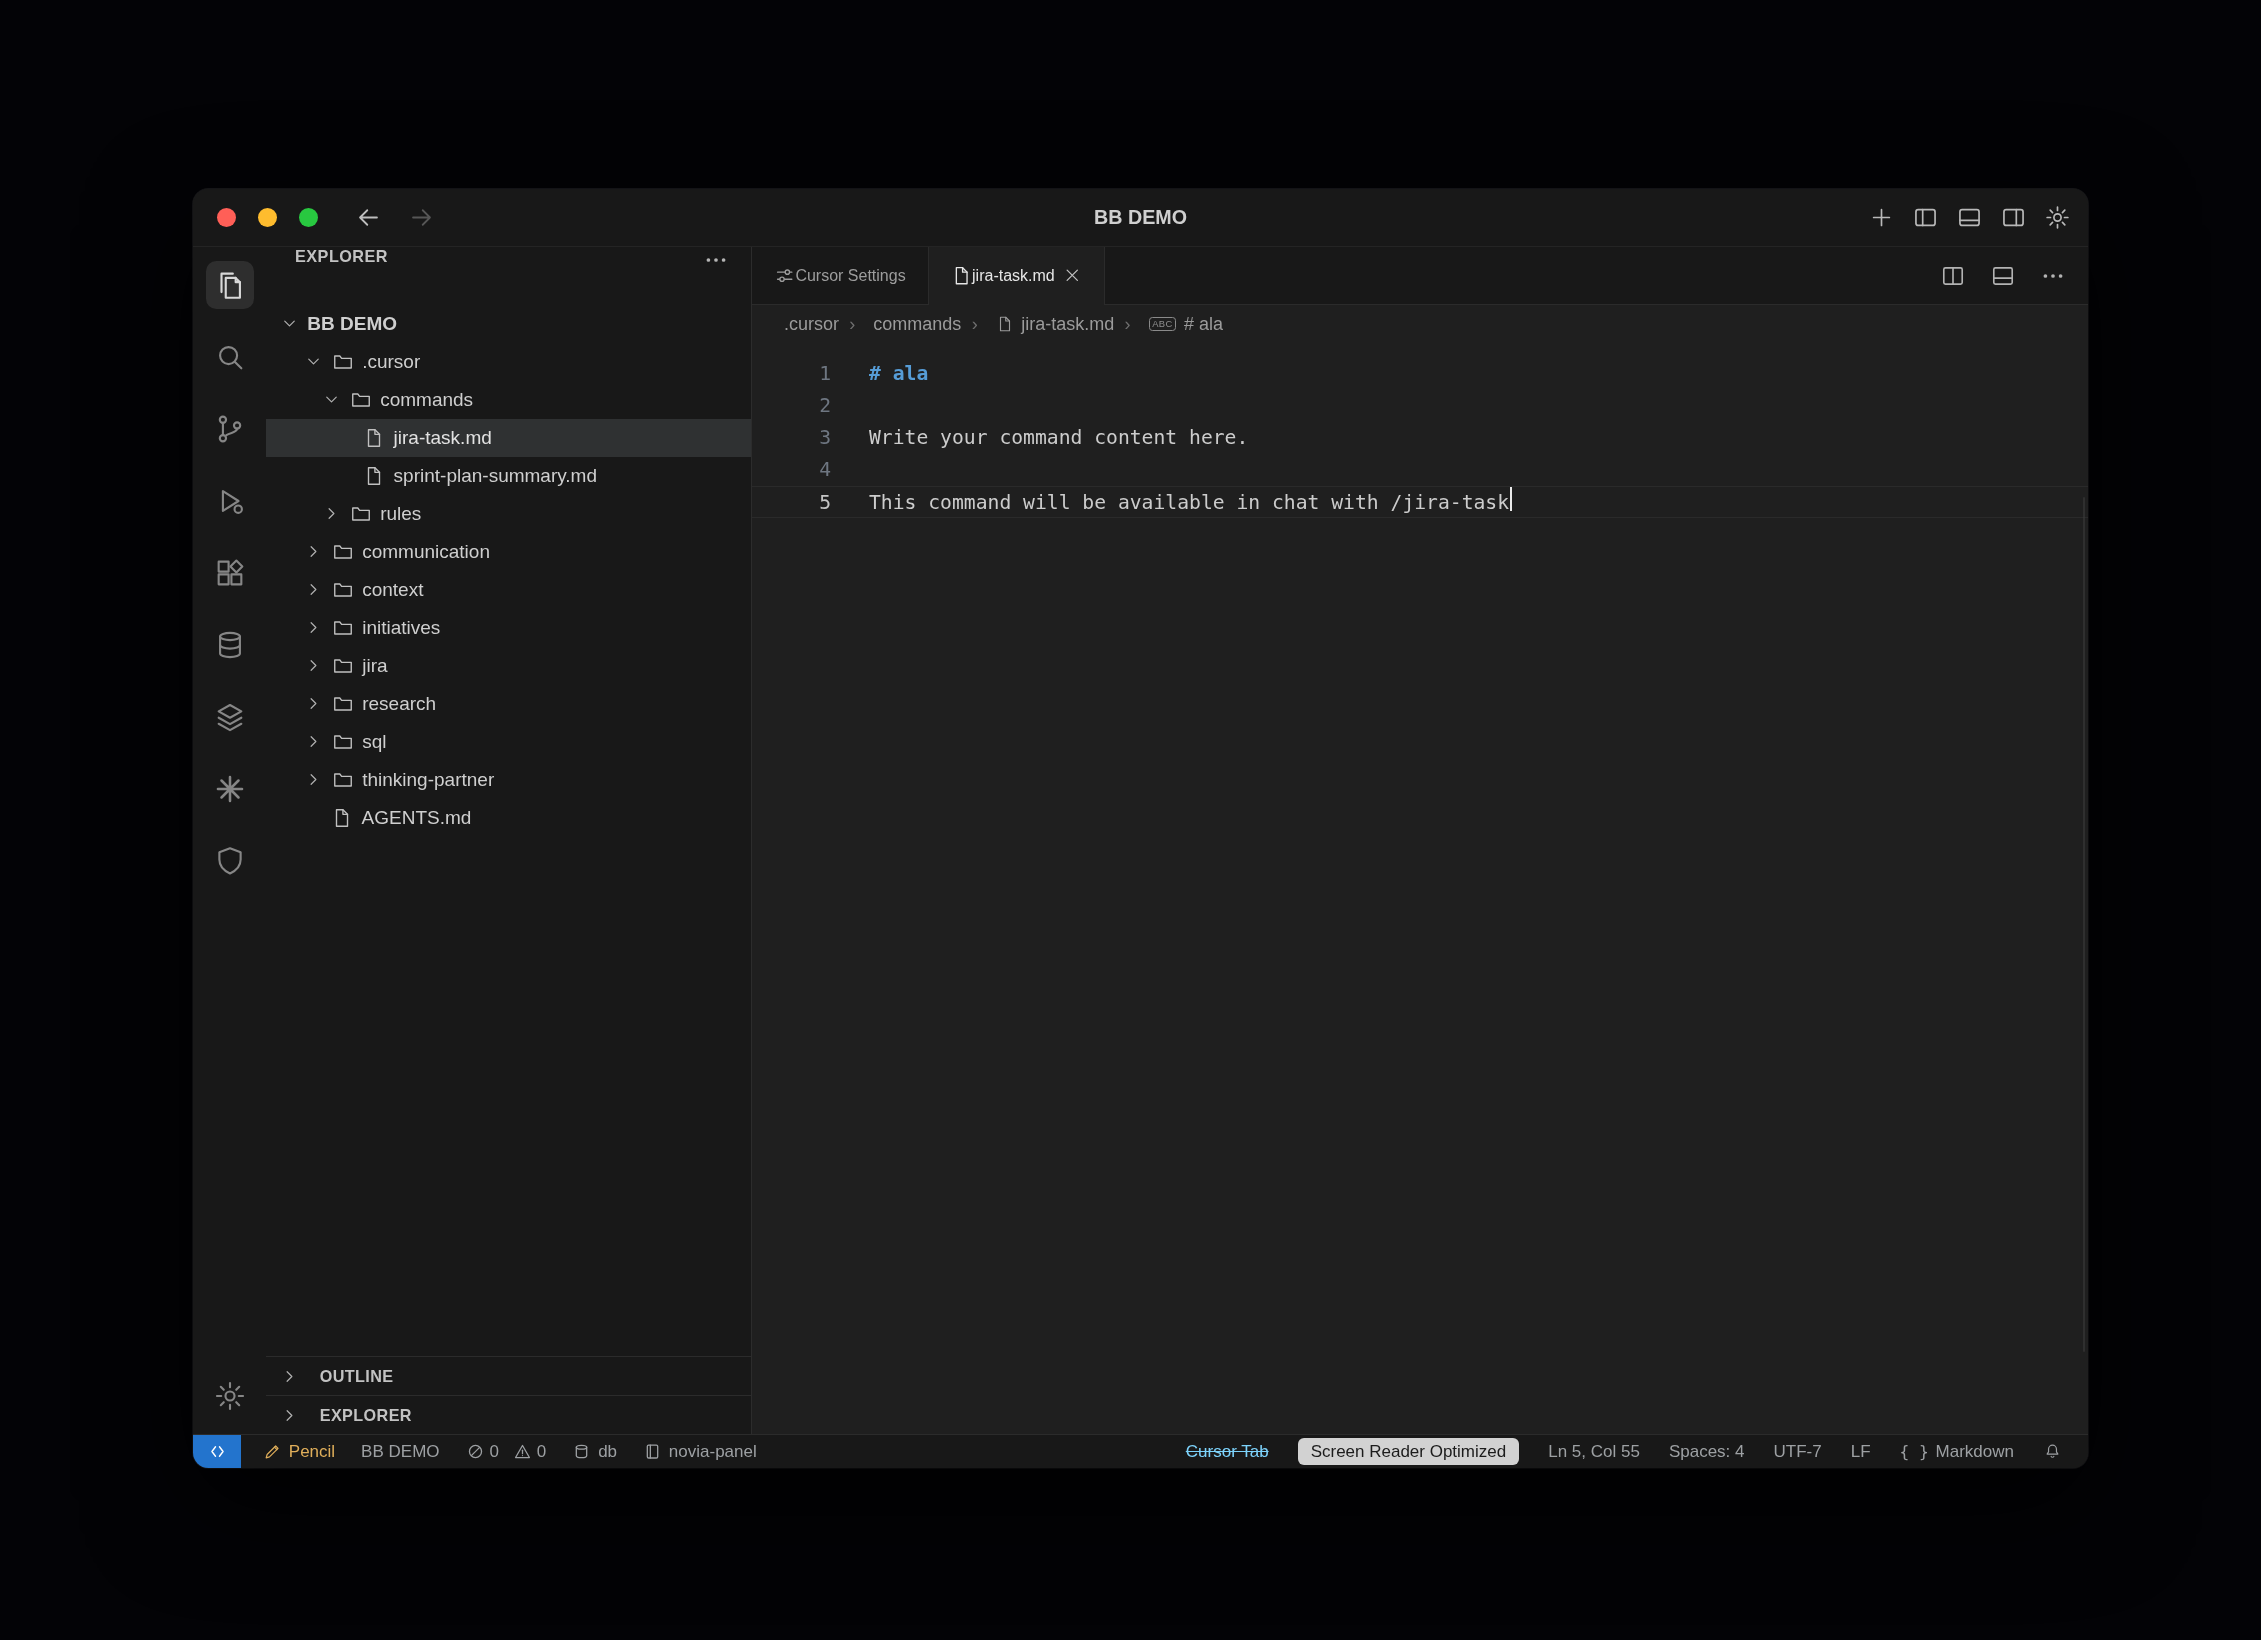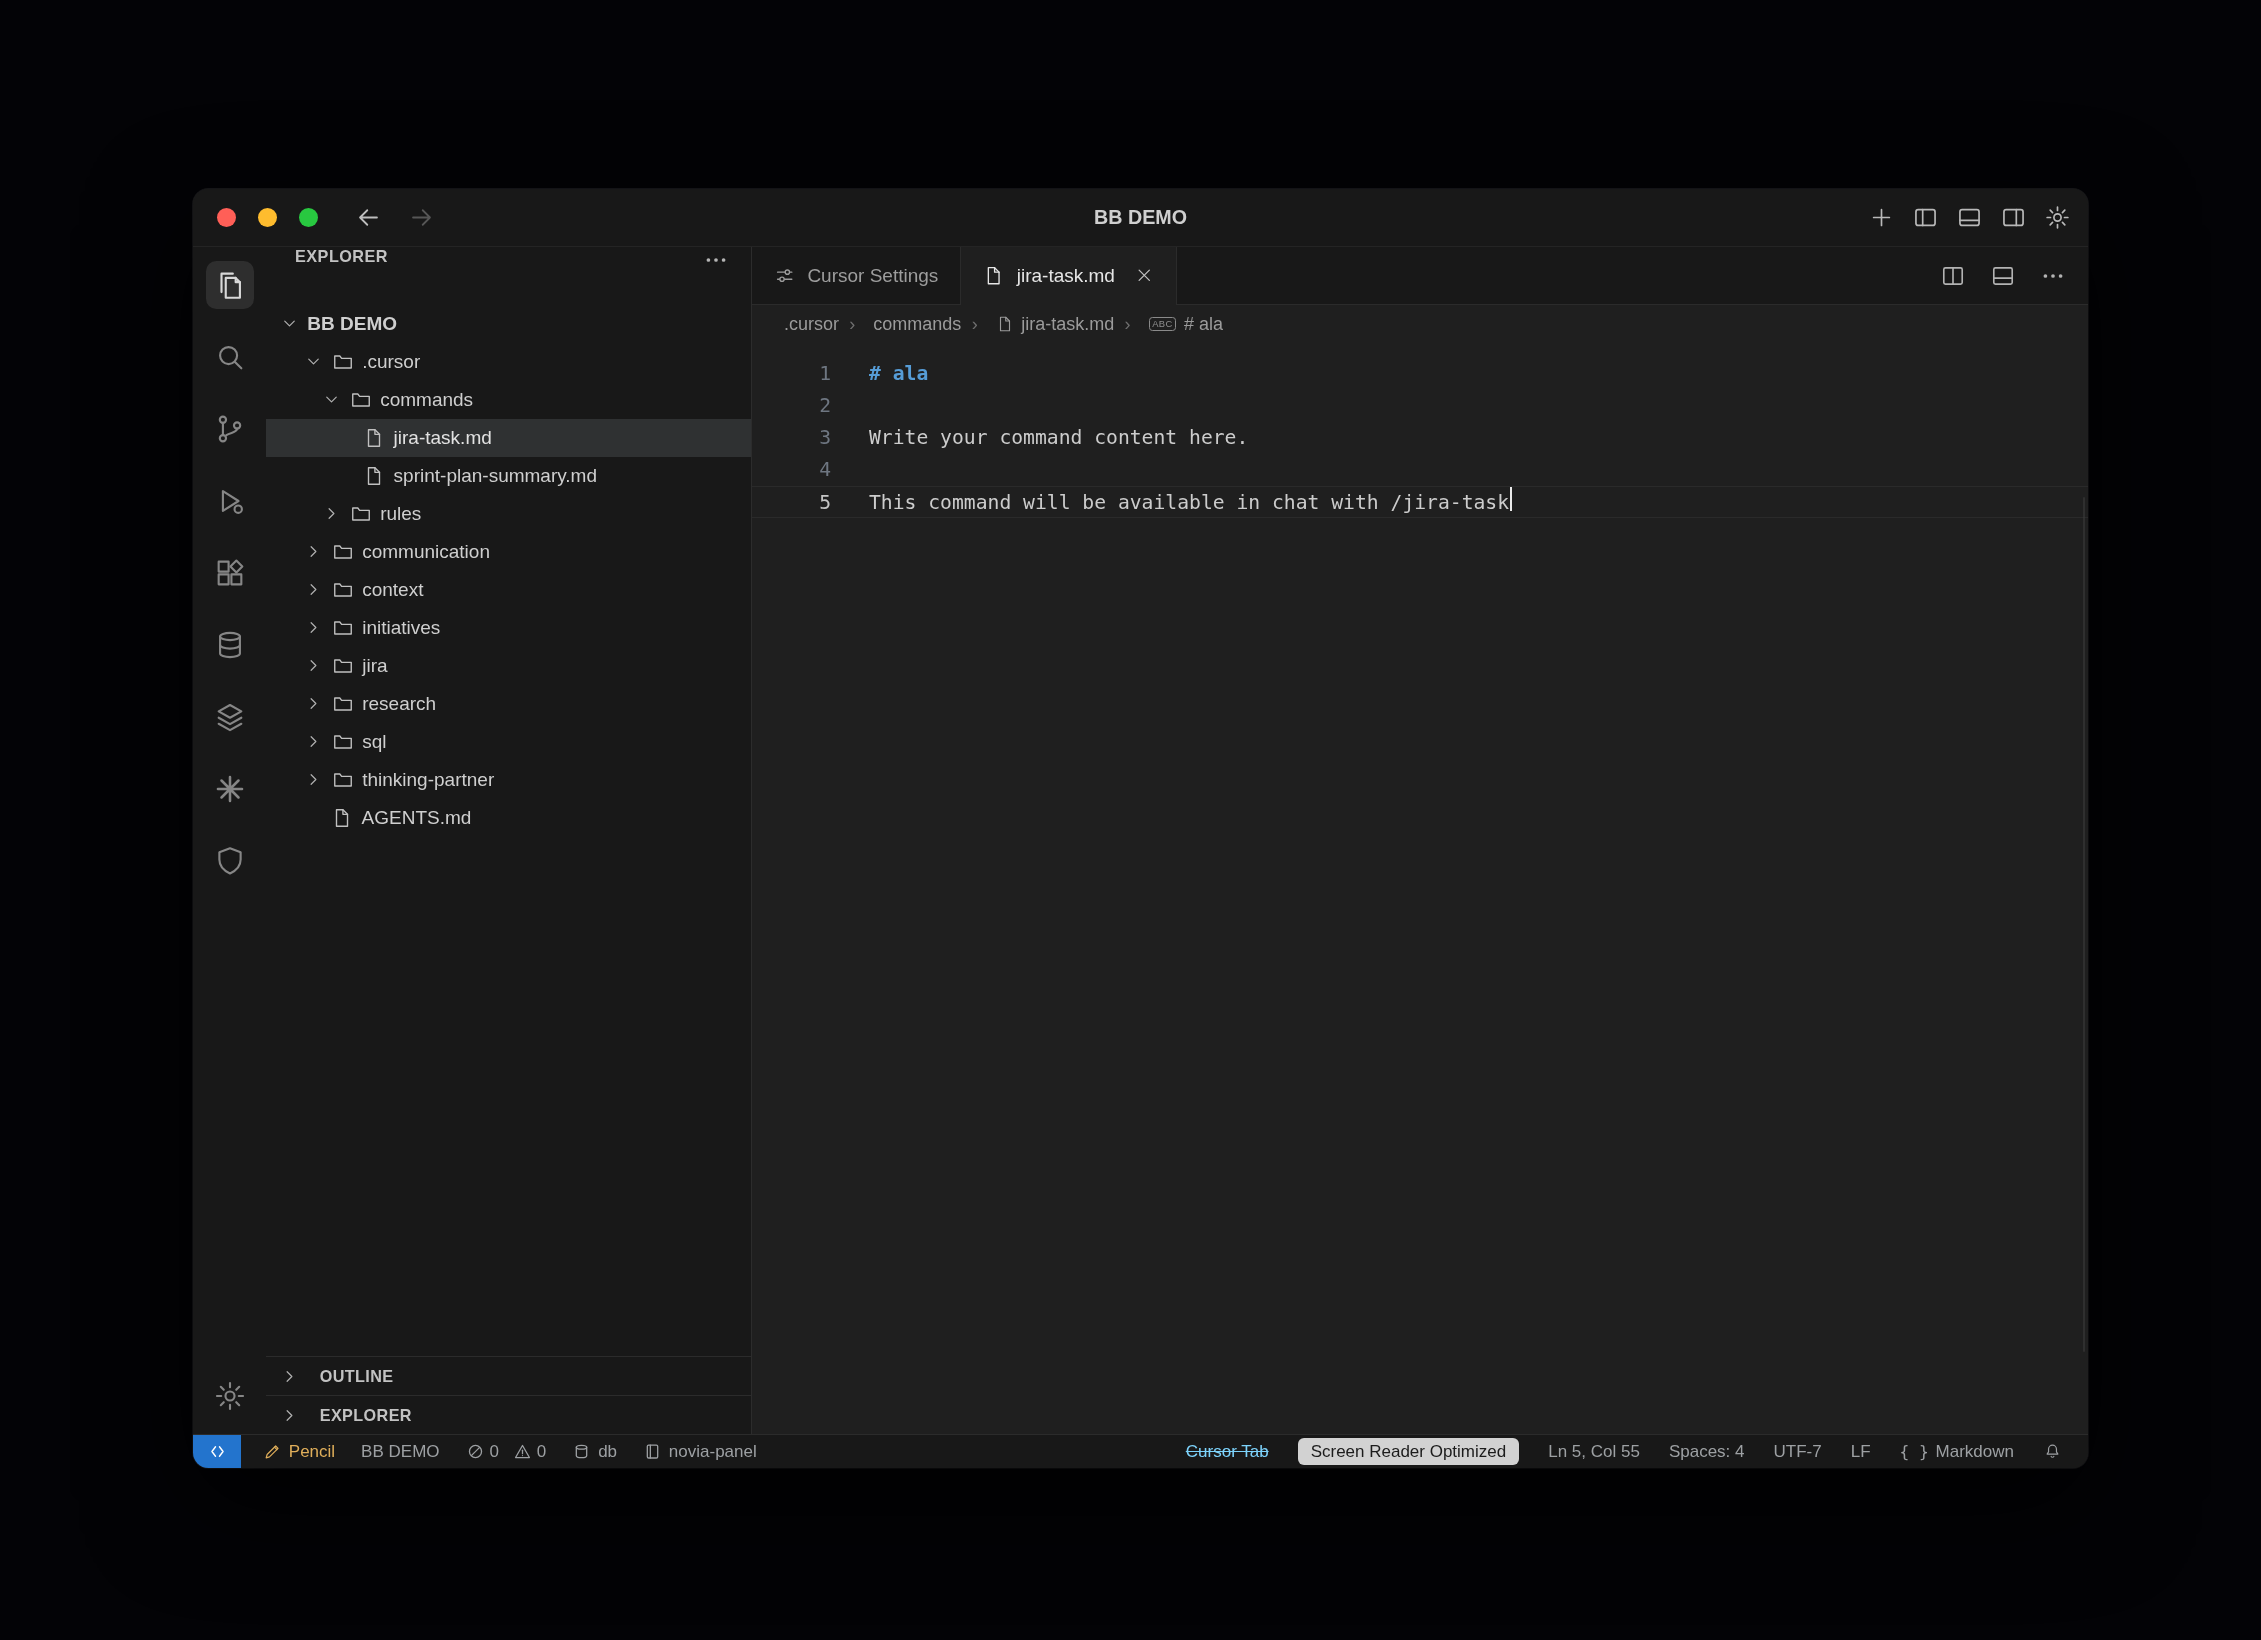--- a/index.html
+++ b/index.html
@@ -69,21 +69,21 @@
   .row.sel { background:#2f3132; color:#e2e2e2; }
   .sb-sections { margin-top:auto; }
   .section { height:39px; border-top:0.9px solid #2b2b2b; display:flex; align-items:center; gap:21px; padding-left:13.7px; }
   .section .chev { width:19px; height:19px; color:#b0b0b0; }
   .section-label { font-size:16.2px; font-weight:600; letter-spacing:0.4px; color:#c2c2c2; }
 
   
   .editorcol { flex:1; display:flex; flex-direction:column; min-width:0; position:relative; }
 
   .tabstrip { height:58px; flex:0 0 58px; background:#181818; border-bottom:0.9px solid #2b2b2b; display:flex; align-items:stretch; }
-  .tab { display:flex; align-items:center; gap:12px; padding:0 22px; font-size:19px; color:#9d9d9d; border-right:0.9px solid #2b2b2b; position:relative; }
+  .tab { display:flex; align-items:center; padding:0 22px; font-size:16px; color:#9d9d9d; border-right:0.9px solid #2b2b2b; position:relative; }
   .tab svg { width:21.4px; height:21.4px; }
   .tab.active { background:#1f1f1f; color:#e6e6e6; }
   .tab.active::after { content:""; position:absolute; left:0; right:0; bottom:-0.9px; height:0.9px; background:#1f1f1f; }
   .tab .close { width:20.5px; height:20.5px; color:#c0c0c0; margin-left:6.8px; }
   .strip-right { margin-left:auto; display:flex; align-items:center; gap:24px; padding-right:22px; color:#b3b3b3; }
   .strip-right svg { width:26px; height:26px; }
 
   .breadcrumb { height:38px; flex:0 0 38px; background:#1f1f1f; display:flex; align-items:center; padding-left:32px; font-size:18px; color:#9b9b9b; }
   .crumb { display:flex; align-items:center; gap:7.7px; }
   .crumb + .crumb::before { content:"›"; color:#6f6f6f; margin:0 10.3px; }

